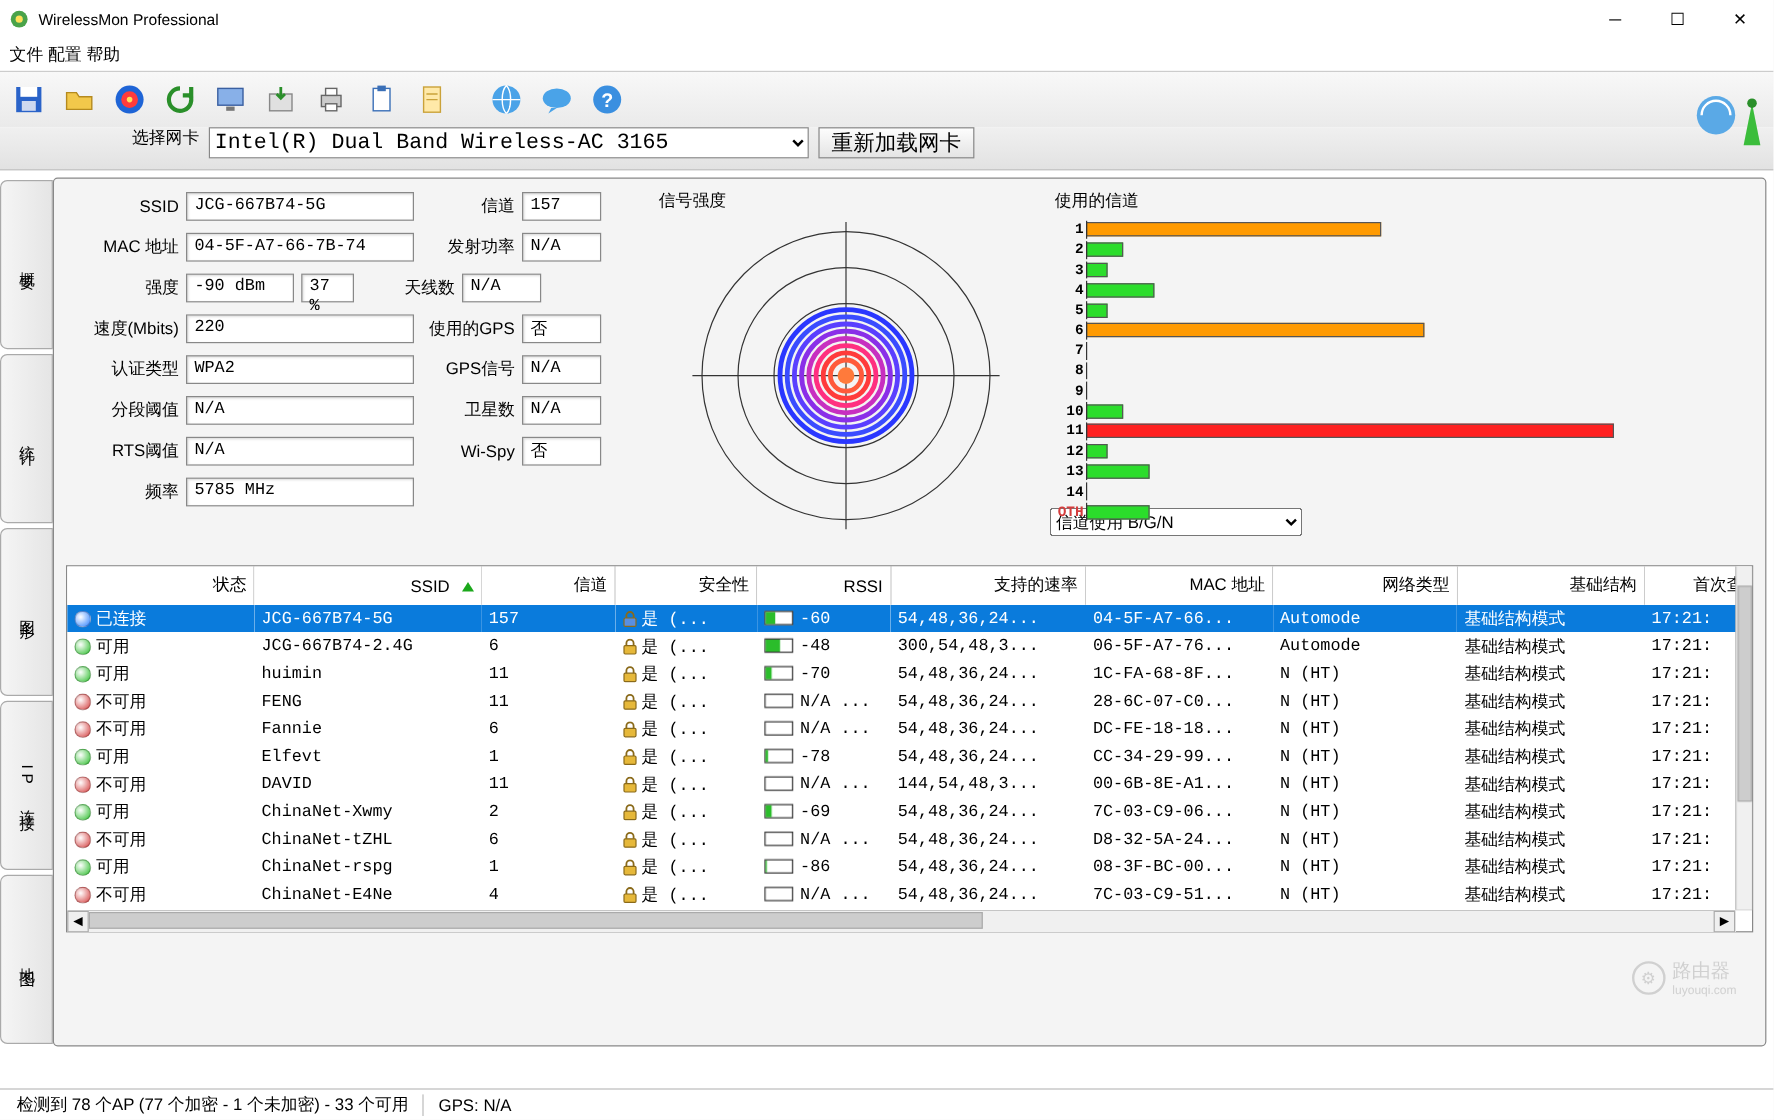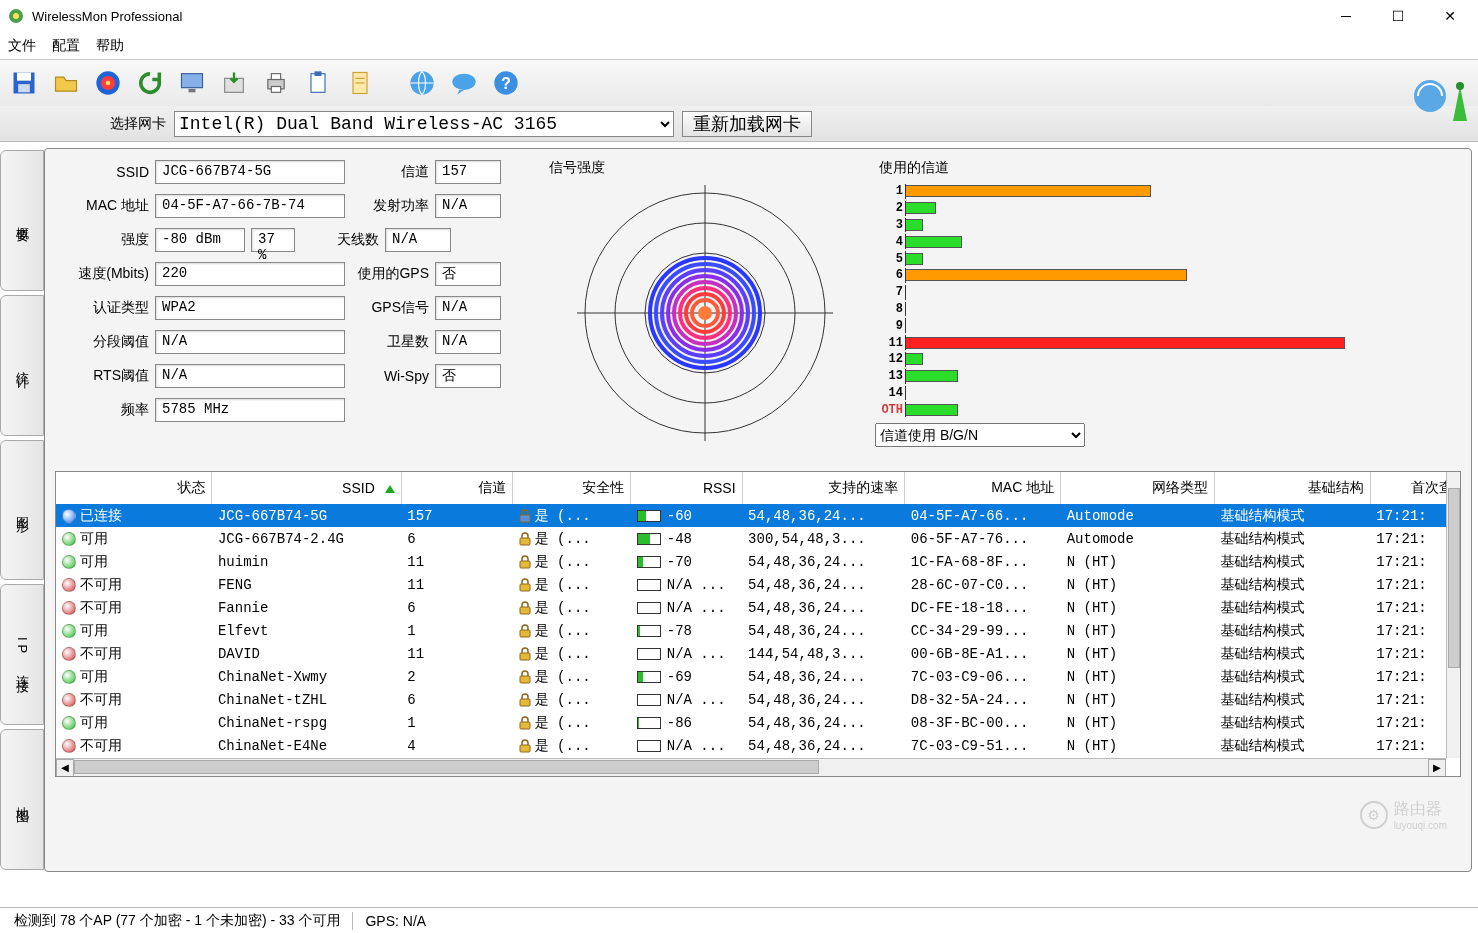--- a/index.html
+++ b/index.html
@@ -2,25 +2,25 @@
 <html><head>
 <meta charset="utf-8">
 <style>
 * { box-sizing: border-box; margin: 0; padding: 0; }
 body { font-family: "Microsoft YaHei", "SimSun", Arial, sans-serif; font-size: 13px; background: #fff; color: #000; width: 1478px; height: 933px; overflow: hidden; position: relative; }
 .titlebar { height: 32px; display: flex; align-items: center; padding: 0 8px; }
 .titlebar .app-icon { width: 16px; height: 16px; margin-right: 8px; }
 .titlebar .title { flex: 1; font-size: 13px; }
 .win-controls { display: flex; gap: 12px; }
 .win-controls span { width: 40px; height: 24px; display: flex; align-items: center; justify-content: center; font-size: 14px; cursor: pointer; }
-.menubar { height: 28px; display: flex; align-items: center; padding: 0 8px; border-bottom: 1px solid #ccc; gap: 16px; font-size: 14px; }
+.menubar { height: 28px; display: flex; align-items: center; padding: 0 8px; border-bottom: 1px solid #ccc; gap: 4px; font-size: 14px; }
 .menubar span { cursor: pointer; }
 .toolbar { height: 46px; background: linear-gradient(#f8f8f8,#eaeaea); display: flex; align-items: center; padding: 0 6px; gap: 6px; position:relative; }
 .toolbar .tbtn { width: 36px; height: 36px; display: flex; align-items: center; justify-content: center; cursor: pointer; }
-.nic-row { height: 36px; background: linear-gradient(#f0f0f0,#e2e2e2); display: flex; align-items: center; padding-left: 110px; gap: 8px; border-bottom:1px solid #bbb; position:relative;}
+.nic-row { height: 36px; background: linear-gradient(#f0f0f0,#e2e2e2); display: flex; padding-left: 110px; gap: 8px; border-bottom:1px solid #bbb; position:relative;}
 .nic-row label { font-size: 14px; }
 .nic-row select, .nic-row button { height: 26px; font-family: Liberation Mono, monospace; font-size: 18px; }
 .nic-row select { width: 500px; background:#fff; border:1px solid #888;}
 .nic-row button { padding: 0 10px; background:linear-gradient(#fdfdfd,#e4e4e4); border:1px solid #888; cursor:pointer;}
 .antenna-icon { position:absolute; right:10px; top:-40px; width:60px; height:60px; }
 .main { display: flex; height: 730px; padding:6px 6px 0 0;}
 .vertical-tabs { width: 44px; display: flex; flex-direction: column; }
 .vertical-tabs .vtab { flex:1; writing-mode: vertical-rl; text-orientation: upright; display:flex; align-items:center; justify-content:center; font-size:13px; border:1px solid #aaa; border-radius:6px 0 0 6px; background:linear-gradient(90deg,#f5f5f5,#e5e5e5); margin:2px 0; cursor:pointer; letter-spacing:4px;}
 .content { flex:1; border:1px solid #888; border-radius:4px; padding:10px; background:#f4f4f4; position:relative; overflow:hidden;}
 .top-panels { display:flex; gap:10px; height:300px;}
@@ -198,21 +198,21 @@
             <div class="val-r">157</div>
           </div>
         <div class="row">
             <div class="lab-l">MAC 地址</div>
             <div class="val-l w1">04-5F-A7-66-7B-74</div>
             <div class="lab-r">发射功率</div>
             <div class="val-r">N/A</div>
           </div>
         <div class="row">
             <div class="lab-l">强度</div>
-            <div class="val-l ws">-80 dBm</div>
+            <div class="val-l ws">-90 dBm</div>
             <div class="val-l ws2" style="margin-left:6px">37 %</div>
             <div class="lab-r">天线数</div>
             <div class="val-r">N/A</div>
           </div>
         <div class="row">
             <div class="lab-l">速度(Mbits)</div>
             <div class="val-l w1">220</div>
             <div class="lab-r">使用的GPS</div>
             <div class="val-r">否</div>
           </div>
@@ -299,20 +299,25 @@
               <div class="bar-label">7</div>
               <div class="mark"></div>
             </div>
             <div class="bar-row">
               <div class="bar-label">8</div>
               <div class="mark"></div>
             </div>
             <div class="bar-row">
               <div class="bar-label">9</div>
               <div class="mark"></div>
+            </div>
+            <div class="bar-row">
+              <div class="bar-label">10</div>
+              <div class="mark"></div>
+              <div class="bar" style="width: 30.8px; background: rgb(43, 221, 43);"></div>
             </div>
             <div class="bar-row">
               <div class="bar-label">11</div>
               <div class="mark"></div>
               <div class="bar" style="width: 440px; background: rgb(255, 32, 32);"></div>
             </div>
             <div class="bar-row">
               <div class="bar-label">12</div>
               <div class="mark"></div>
               <div class="bar" style="width: 17.6px; background: rgb(43, 221, 43);"></div>

